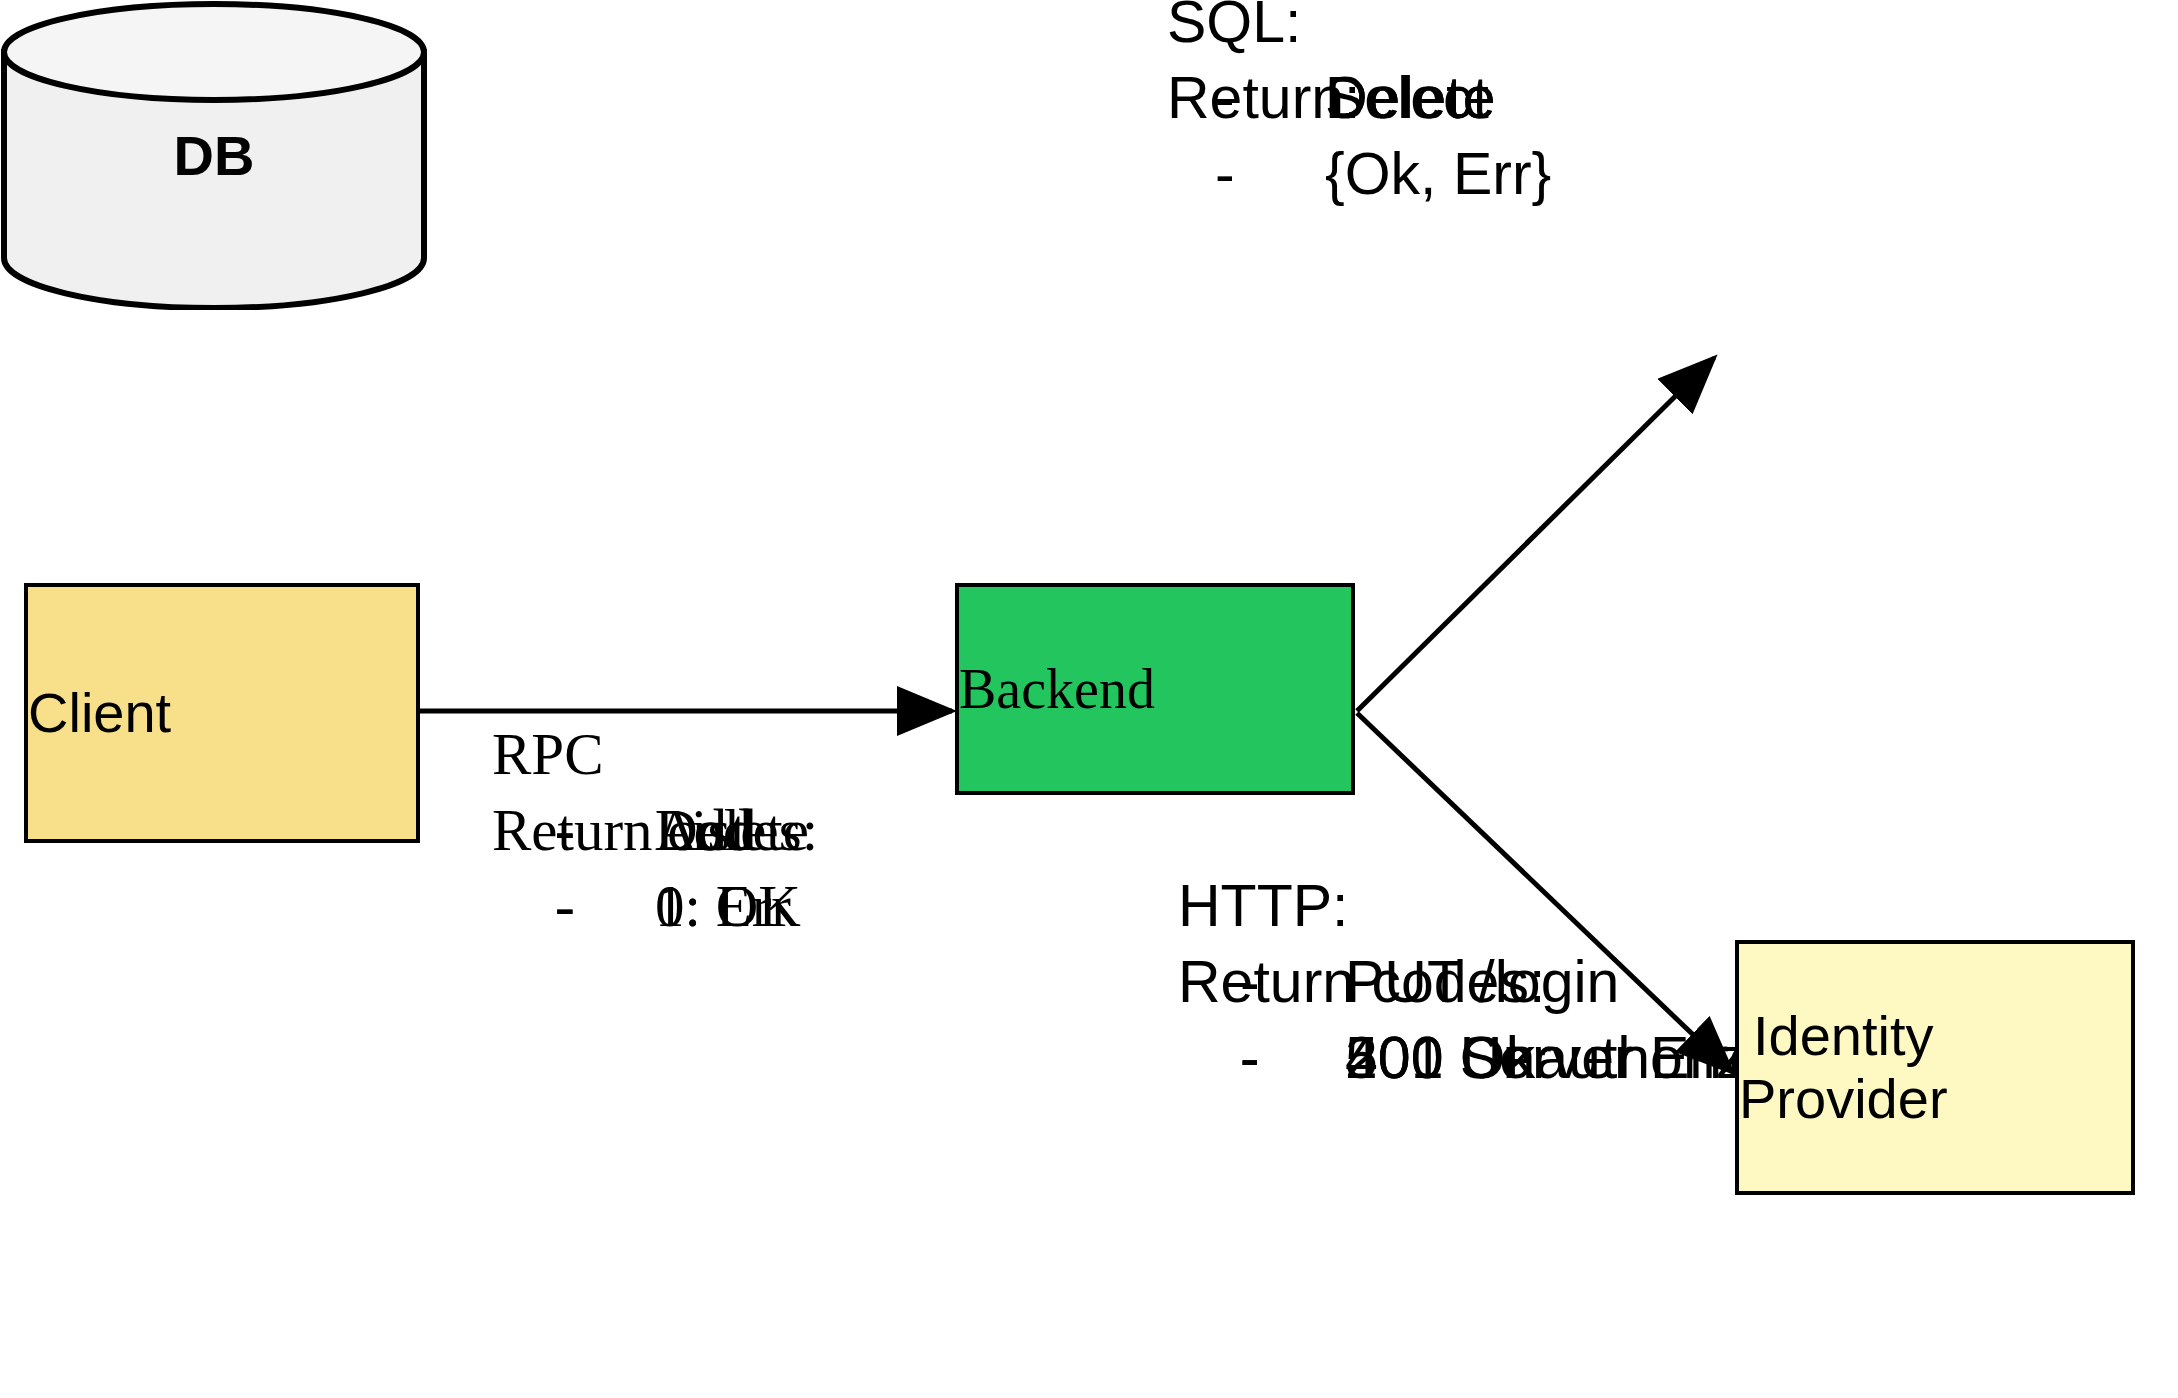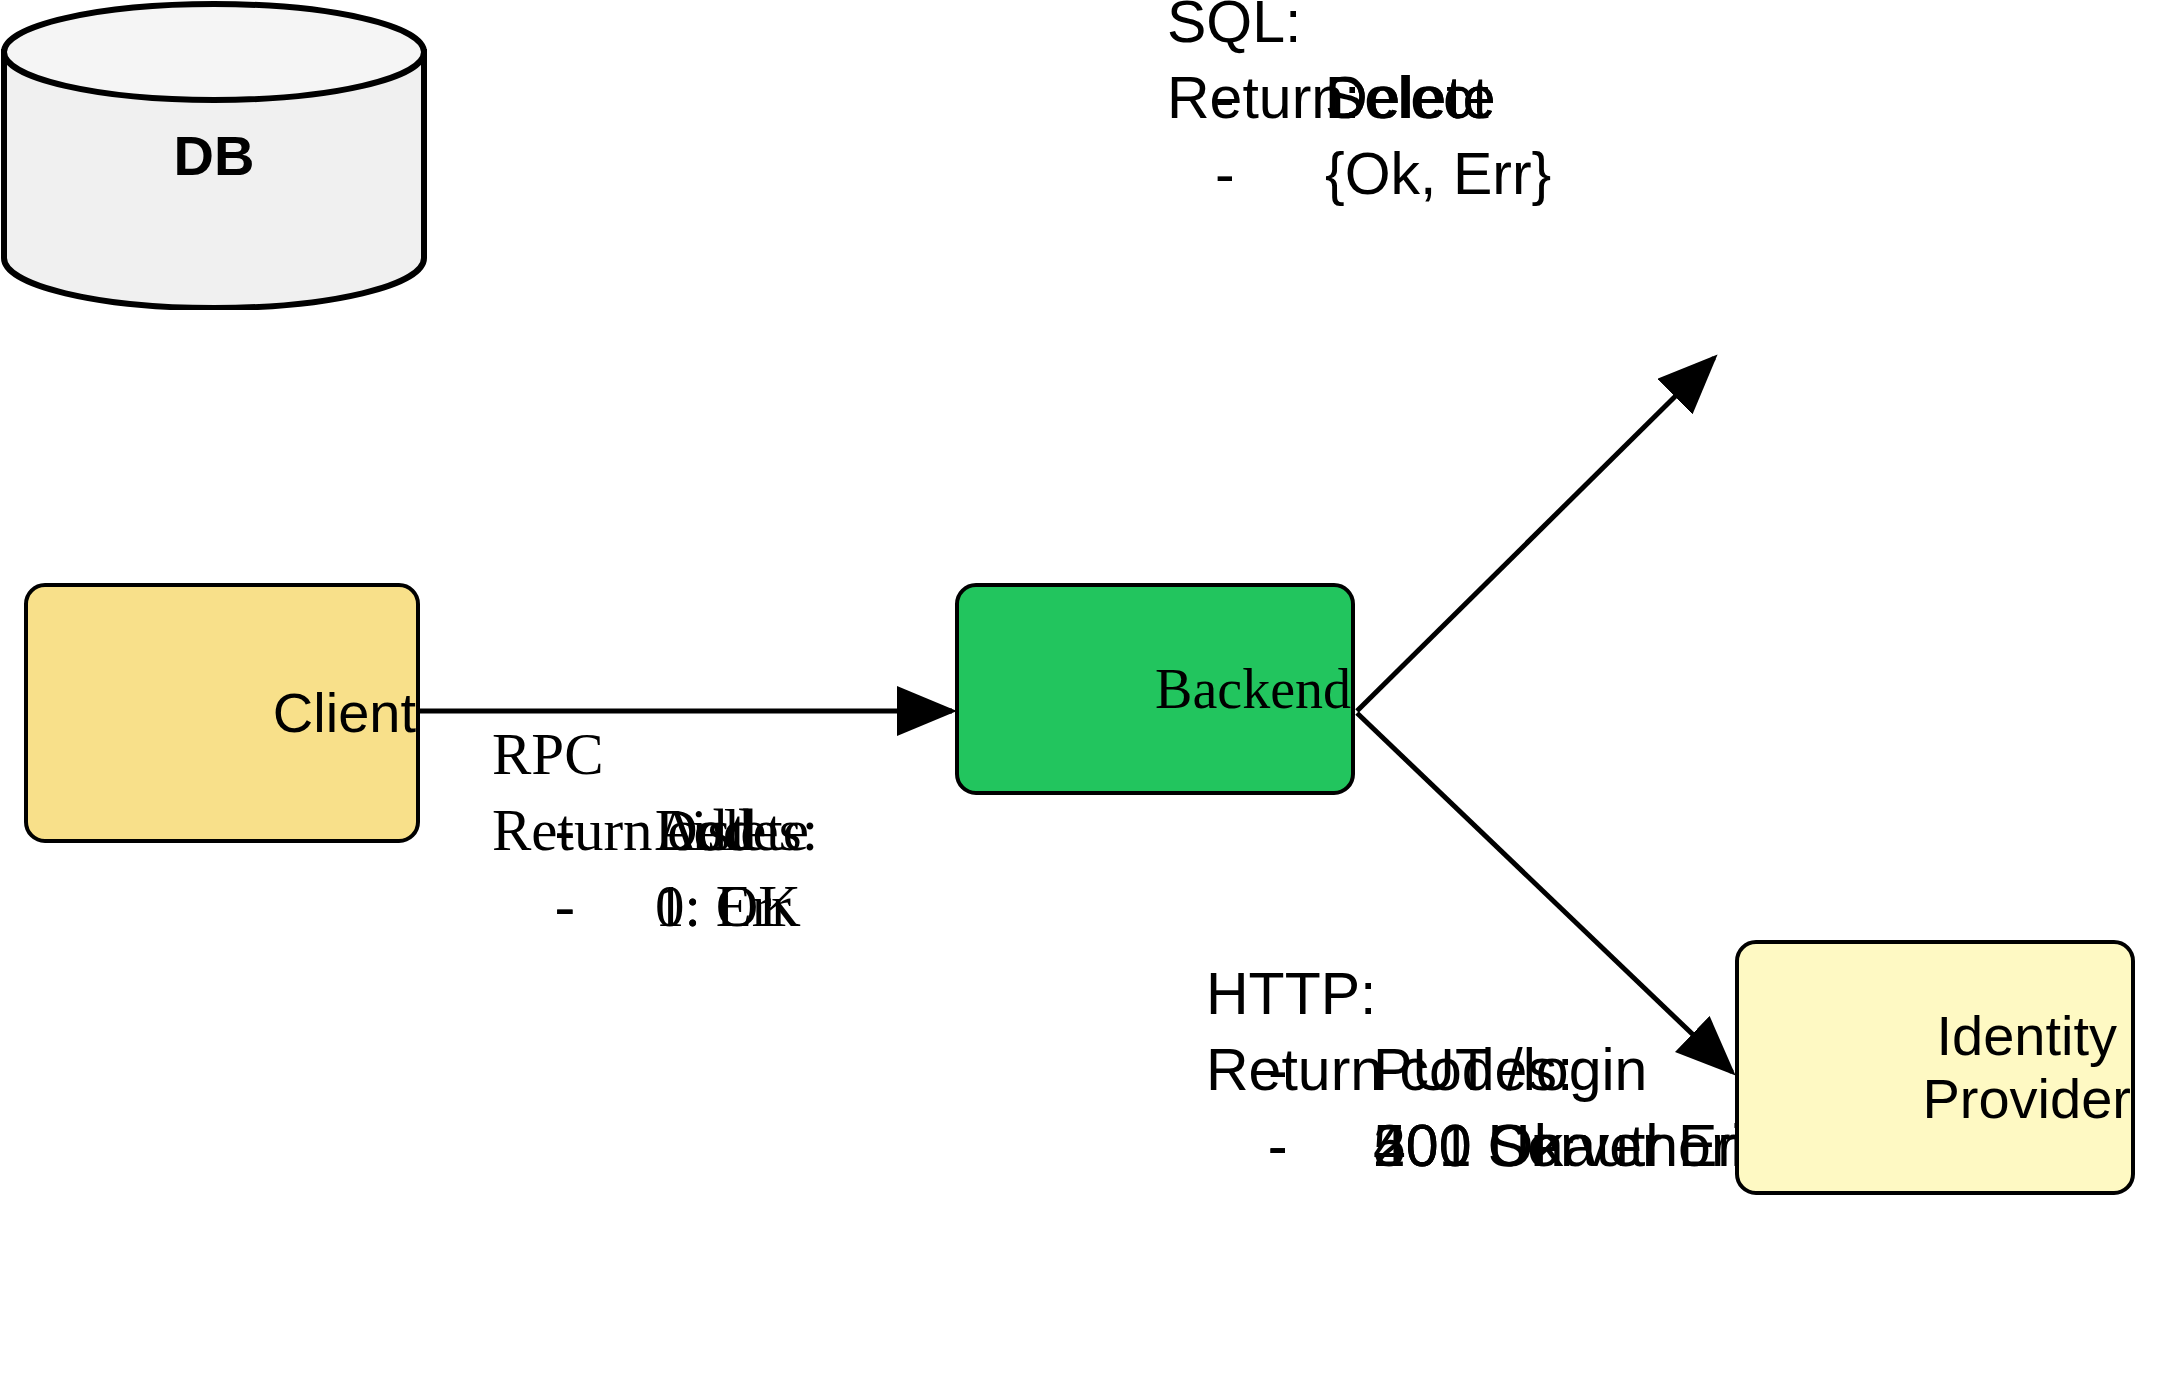--- a/index.html
+++ b/index.html
@@ -22,25 +22,24 @@
     top: 0;
     width: 2178px;
     height: 1398px;
     pointer-events: none;
   }
   .node {
     position: absolute;
     box-sizing: border-box;
     display: flex;
     align-items: center;
-    justify-content: flex-end;
+    justify-content: flex-start;
     text-align: center;
     line-height: 1.12;
     z-index: 3;
-    border-radius: 21px;
   }
   .node-rect {
     border: 4px solid #000000;
   }
   .node-label {
     font-size: 56px;
     color: #000000;
     white-space: pre-line;
   }
 
@@ -126,21 +125,21 @@
   #annot-rpc { left: 492px; top: 716px; font-family: Liberation Serif, serif; }
   #annot-rpc .adash { left: 63px; }
   #annot-rpc .atext { left: 163px; }
 
   
   #annot-sql { left: 1167px; top: -16px; }
   #annot-sql .adash { left: 48px; }
   #annot-sql .atext { left: 158px; }
 
   
-  #annot-http { left: 1178px; top: 956px; margin-left: 28px; }
+  #annot-http { left: 1178px; top: 868px; }
   #annot-http .adash { left: 62px; }
   #annot-http .atext { left: 167px; }
 </style>
 </head>
 <body>
 
 <div id="canvas">
 
   <svg class="edges" viewBox="0 0 2178 1398" xmlns="http://www.w3.org/2000/svg">
     <defs>

